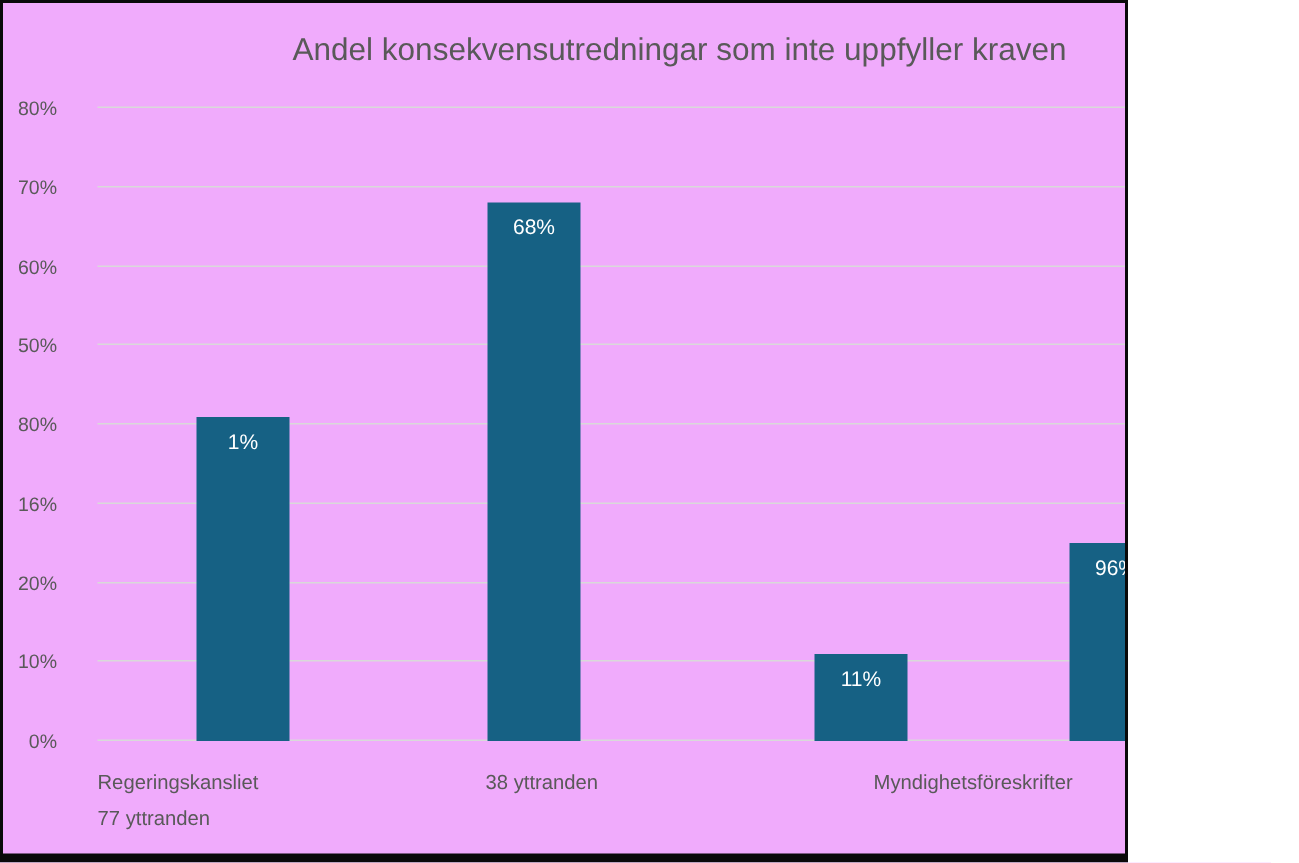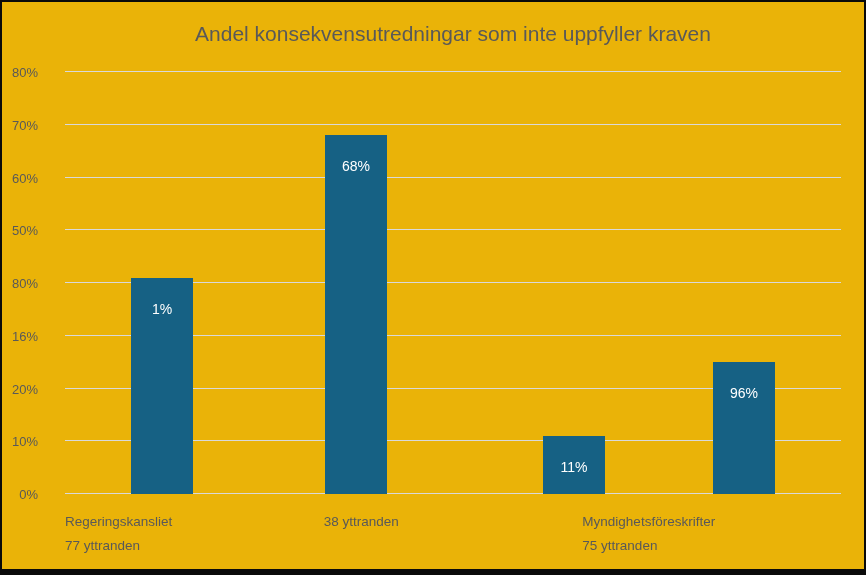--- a/index.html
+++ b/index.html
@@ -3,27 +3,27 @@
 <meta charset="utf-8">
 <style>
   html, body {
     margin: 0;
     padding: 0;
     background: #ffffff;
     font-family: "Liberation Sans", sans-serif;
   }
   #chart-frame {
     position: relative;
-    width: 866px;
+    width: 752px;
     height: 575px;
     box-sizing: border-box;
     border-style: solid;
     border-color: #0a0a0a;
     border-width: 2px 2px 6px 2px;
-    background: #eab308;
+    background: #f0abfc;
     overflow: hidden;
   }
   .chart-title {
     position: absolute;
     left: 63px;
     top: 20px;
     width: 776px;
     text-align: center;
     font-size: 21px;
     letter-spacing: 0px;
@@ -57,21 +57,21 @@
     position: absolute;
     left: 0;
     right: 0;
     height: 1px;
   }
   .bar {
     position: absolute;
     bottom: 0;
     width: 62px;
     box-sizing: border-box;
-    padding-top: 24px;
+    padding-top: 9px;
   }
   .bar-label {
     text-align: center;
     font-size: 14px;
     line-height: 15px;
   }
   #x-axis {
     position: absolute;
     left: 63px;
     top: 508px;
@@ -127,16 +127,15 @@
   <div id="x-axis">
       <div class="xlabel" style="color: rgb(89, 89, 89);">
         <div>Regeringskansliet</div>
         <div>77 yttranden</div>
       </div>
       <div class="xlabel" style="color: rgb(89, 89, 89);">
         <div>38 yttranden</div>
       </div>
       <div class="xlabel" style="color: rgb(89, 89, 89);">
         <div>Myndighetsföreskrifter</div>
-        <div>75 yttranden</div>
       </div>
     </div>
 </div>
 
 </body></html>

